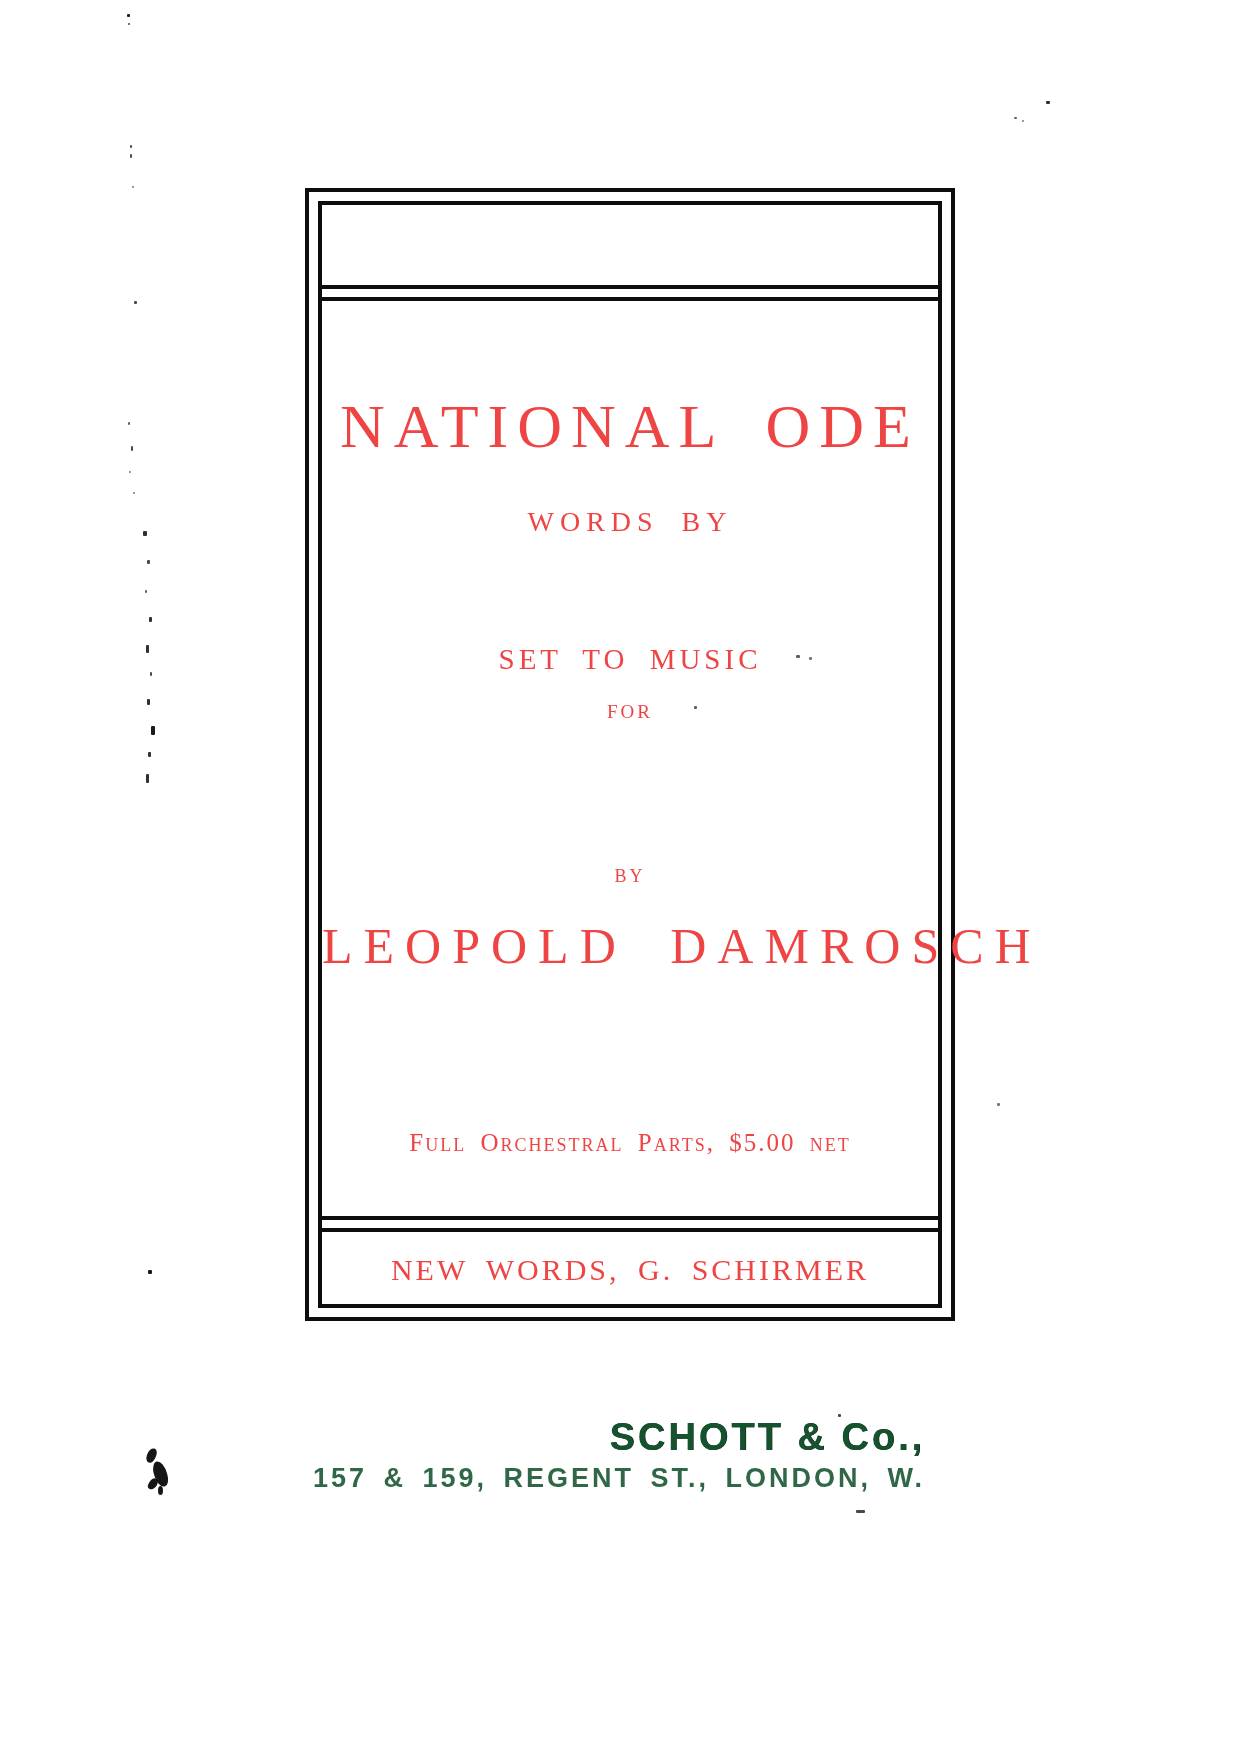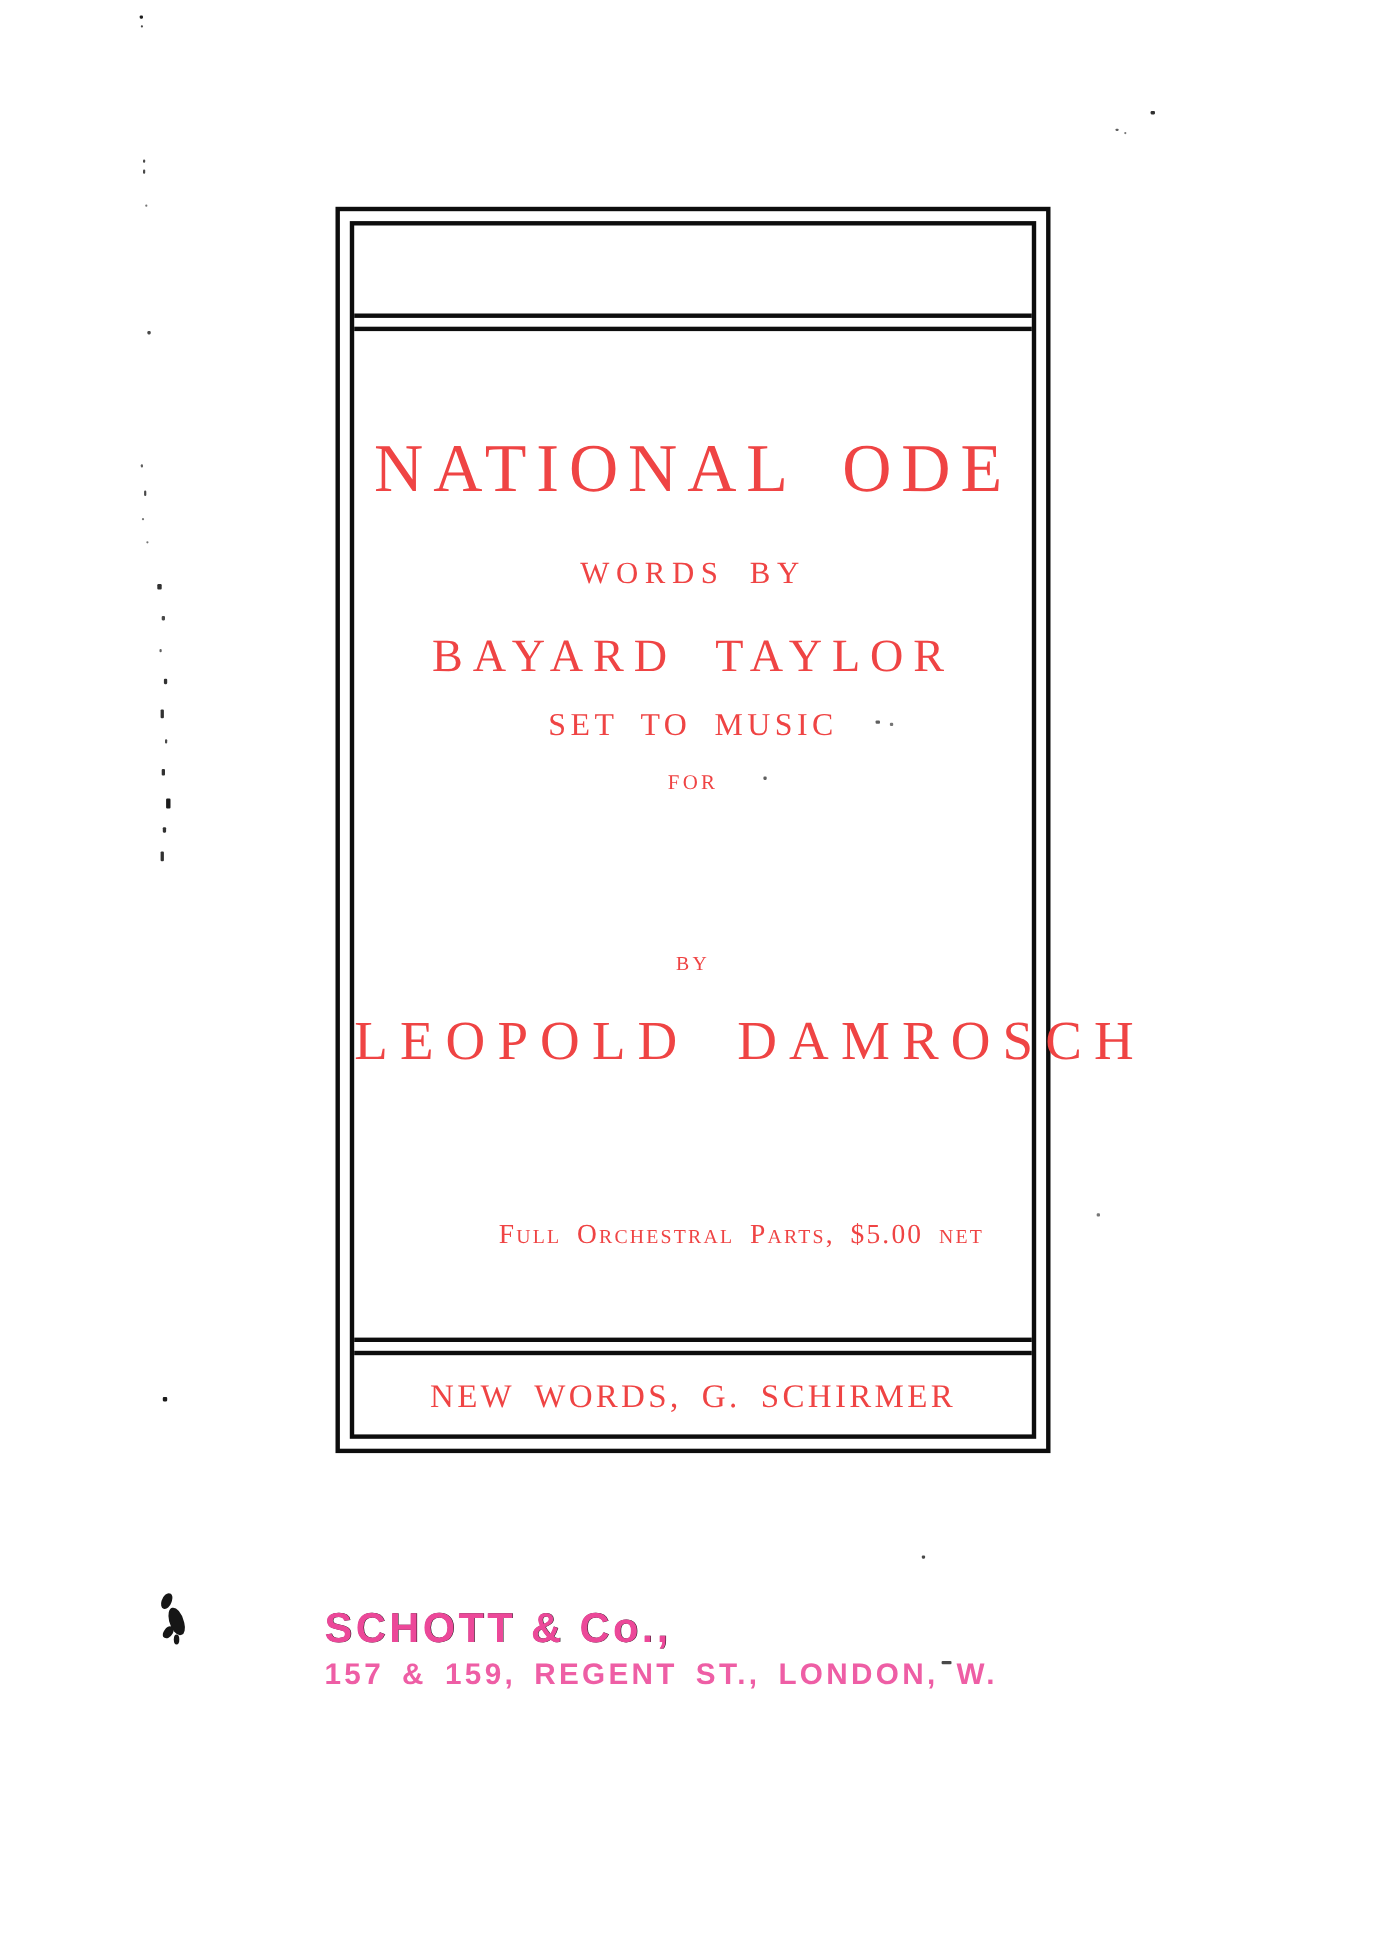--- a/index.html
+++ b/index.html
@@ -53,33 +53,32 @@
   .lyricist     { top: 371px;  font-size: 42px; letter-spacing: 9px;  word-spacing: 16px; }
   .set-to-music { top: 440px;  font-size: 29px; letter-spacing: 4px;  word-spacing: 10px; }
   .for-label    { top: 497px;  font-size: 19px; letter-spacing: 3px; }
   .ensemble1    { top: 539px;  font-size: 31px; letter-spacing: 4px;  word-spacing: 10px; }
   .ensemble2    { top: 589px;  font-size: 31px; letter-spacing: 4px;  word-spacing: 8px; }
   .by-label     { top: 662px;  font-size: 18px; letter-spacing: 3px; }
   .composer     { top: 716px;  font-size: 50px; letter-spacing: 11px; word-spacing: 20px; }
   .price        { font-size: 25px; font-variant: small-caps; letter-spacing: 2px; word-spacing: 6px; }
   .price1       { top: 845px; }
   .price2       { top: 884px; }
-  .price3       { top: 905px; margin-left: 44px; }
+  .price3       { top: 925px; }
   .publisher    { top: 1050px; font-size: 30px; letter-spacing: 3px; word-spacing: 8px; }
 
   
   .stamp {
     position: absolute;
     left: 295px; top: 1418px;
     width: 630px;
-    text-align: left;
+    text-align: right;
     font-family: "Liberation Sans", "DejaVu Sans", sans-serif;
     font-weight: bold;
-    color: #ec4899;
-    margin-top: 44px;
+    color: #14532d;
   }
   .stamp-line1 {
     font-size: 38px;
     letter-spacing: 3px;
     line-height: 1;
     text-shadow: 0.5px 0 0 #151515;
   }
   .stamp-line2 {
     margin-top: 9px;
     font-size: 27px;
@@ -105,21 +104,20 @@
 
   <div class="frame-outer">
     <div class="frame-inner">
 
       <div class="double-rule rule-top"></div>
 
       <div class="tline title">NATIONAL ODE</div>
 
       <div class="tline words-by">WORDS BY</div>
 
-      <div class="tline lyricist">BAYARD TAYLOR</div>
 
       <div class="tline set-to-music">SET TO MUSIC</div>
 
       <div class="tline for-label">FOR</div>
 
 
 
       <div class="tline by-label">BY</div>
 
       <div class="tline composer">LEOPOLD DAMROSCH</div>

